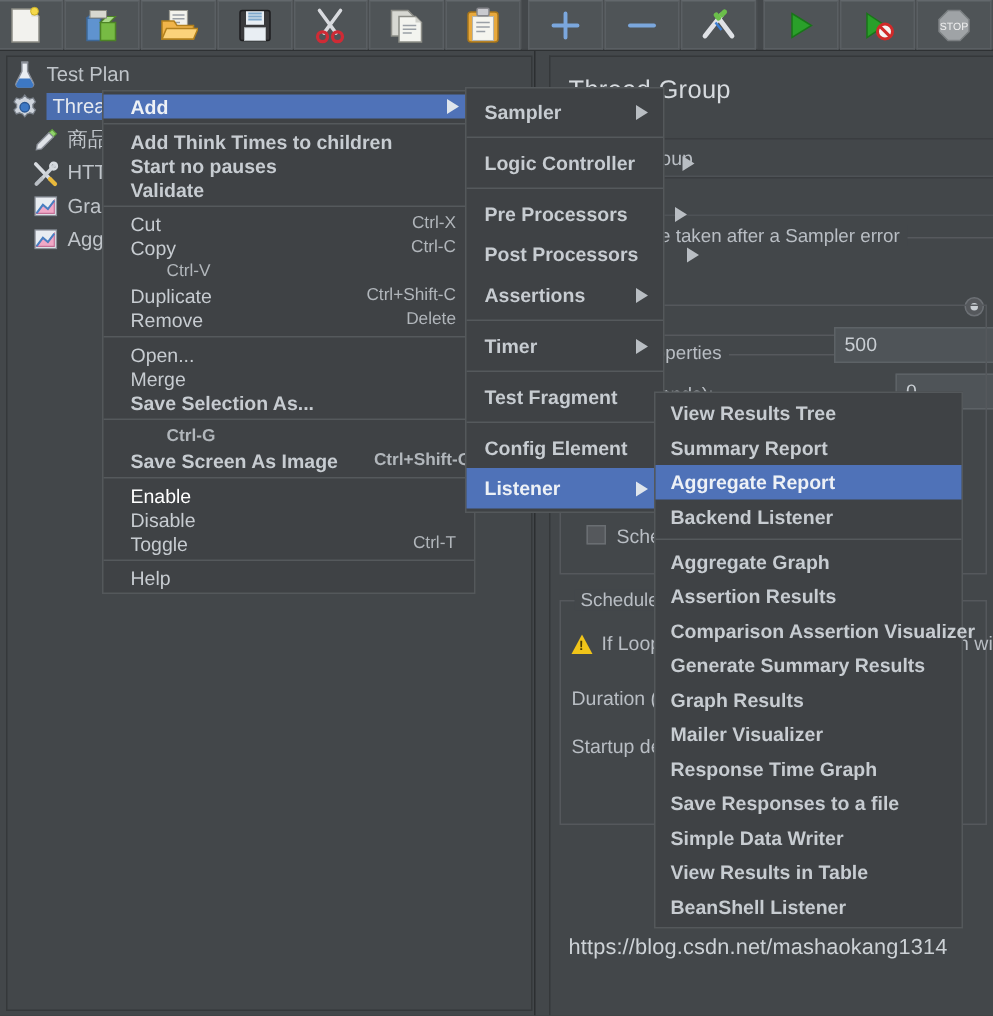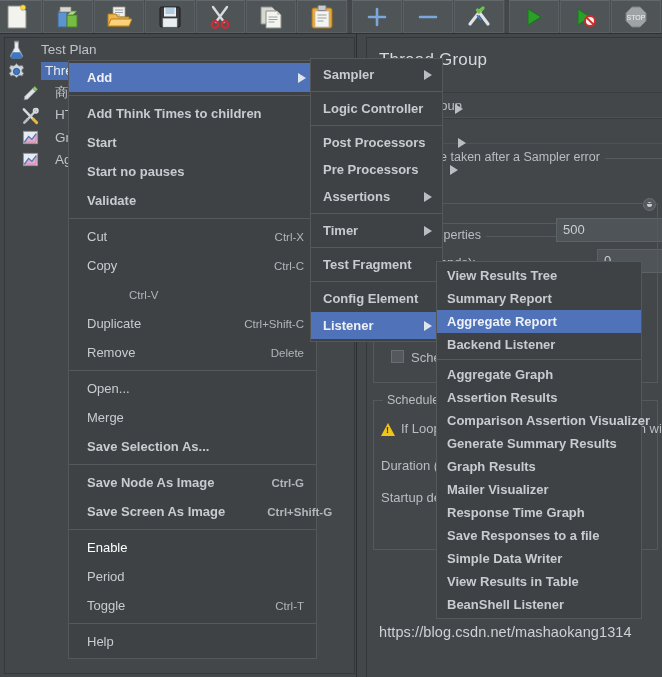--- a/index.html
+++ b/index.html
@@ -55,21 +55,21 @@
     overflow: hidden;
   }
   .trow {
     display: flex; align-items: center;
     height: 22px;
     font-size: 13.5px;
     color: #bfc4c9;
     padding-left: 2px;
     white-space: nowrap;
   }
-  .trow .tlabel { margin-left: 15px; }
+  .trow .tlabel { margin-left: 5px; }
   .trow.sel .tlabel {
     background: #4b6eb0;
     color: #e6eaf0;
     padding: 1px 4px 2px 4px;
   }
   .tindent { width: 14px; flex: 0 0 14px; }
   .ticon { width: 19px; height: 19px; flex: 0 0 19px; position: relative; }
 
   
   .rightpane {
@@ -180,38 +180,38 @@
     padding: 0 10px 0 18px;
     white-space: nowrap;
     position: relative;
   }
   .mi.bold { font-weight: bold; }
   .mi.hl { background: #4f72b8; color: #edf1f6; }
   .mi.disabled { color: #ffffff; }
   .mi .lbl { flex: 1 1 auto; }
   .mi .acc {
     font-size: 11.5px; color: #b1b6bb;
-    margin-left: 42px;
+    margin-left: 24px;
     padding-right: 2px;
   }
   .mi .arrow {
     width: 0; height: 0;
     border-top: 5px solid transparent;
     border-bottom: 5px solid transparent;
     border-left: 8px solid #b9bec3;
     margin-left: 16px;
   }
   .mi.hl .arrow { border-left-color: #dfe5ec; }
   .msep { height: 1px; background: #55595c; margin: 3px 0; }
 
   #menu-context { left: 68px; top: 60px; width: 249px; }
   #menu-add     { left: 310px; top: 58px; width: 133px; }
   #menu-listener{ left: 436px; top: 261px; width: 206px; }
 
-  #menu-context .mi { height: 29px; }
+  #menu-context .mi { height: 16px; }
   #menu-add .mi { height: 27px; padding-left: 12px; gap: 16px; }
   #menu-listener .mi { height: 23px; padding-left: 10px; }
 </style>
 </head>
 <body>
 
 <div id="root">
 
   <div class="toolbar">
 
@@ -446,23 +446,20 @@
   <div class="menu" id="menu-context">
     <div class="mi bold hl">
       <span class="lbl">Add</span>
       <span class="arrow"></span>
     </div>
     <div class="msep"></div>
     <div class="mi bold">
       <span class="lbl">Add Think Times to children</span>
     </div>
     <div class="mi bold">
-      <span class="lbl">Start</span>
-    </div>
-    <div class="mi bold">
       <span class="lbl">Start no pauses</span>
     </div>
     <div class="mi bold">
       <span class="lbl">Validate</span>
     </div>
     <div class="msep"></div>
     <div class="mi">
       <span class="lbl">Cut</span>
       <span class="acc">Ctrl-X</span>
     </div>
@@ -486,33 +483,32 @@
       <span class="lbl">Open...</span>
     </div>
     <div class="mi">
       <span class="lbl">Merge</span>
     </div>
     <div class="mi bold">
       <span class="lbl">Save Selection As...</span>
     </div>
     <div class="msep"></div>
     <div class="mi bold">
-      <span class="lbl">Save Node As Image</span>
       <span class="acc">Ctrl-G</span>
     </div>
     <div class="mi bold">
       <span class="lbl">Save Screen As Image</span>
       <span class="acc">Ctrl+Shift-G</span>
     </div>
     <div class="msep"></div>
     <div class="mi disabled">
       <span class="lbl">Enable</span>
     </div>
     <div class="mi">
-      <span class="lbl">Period</span>
+      <span class="lbl">Disable</span>
     </div>
     <div class="mi">
       <span class="lbl">Toggle</span>
       <span class="acc">Ctrl-T</span>
     </div>
     <div class="msep"></div>
     <div class="mi">
       <span class="lbl">Help</span>
     </div>
   </div>
@@ -522,25 +518,25 @@
       <span class="lbl">Sampler</span>
       <span class="arrow"></span>
     </div>
     <div class="msep"></div>
     <div class="mi bold">
       <span class="lbl">Logic Controller</span>
       <span class="arrow"></span>
     </div>
     <div class="msep"></div>
     <div class="mi bold">
+      <span class="lbl">Pre Processors</span>
+      <span class="arrow"></span>
+    </div>
+    <div class="mi bold">
       <span class="lbl">Post Processors</span>
-      <span class="arrow"></span>
-    </div>
-    <div class="mi bold">
-      <span class="lbl">Pre Processors</span>
       <span class="arrow"></span>
     </div>
     <div class="mi bold">
       <span class="lbl">Assertions</span>
       <span class="arrow"></span>
     </div>
     <div class="msep"></div>
     <div class="mi bold">
       <span class="lbl">Timer</span>
       <span class="arrow"></span>

